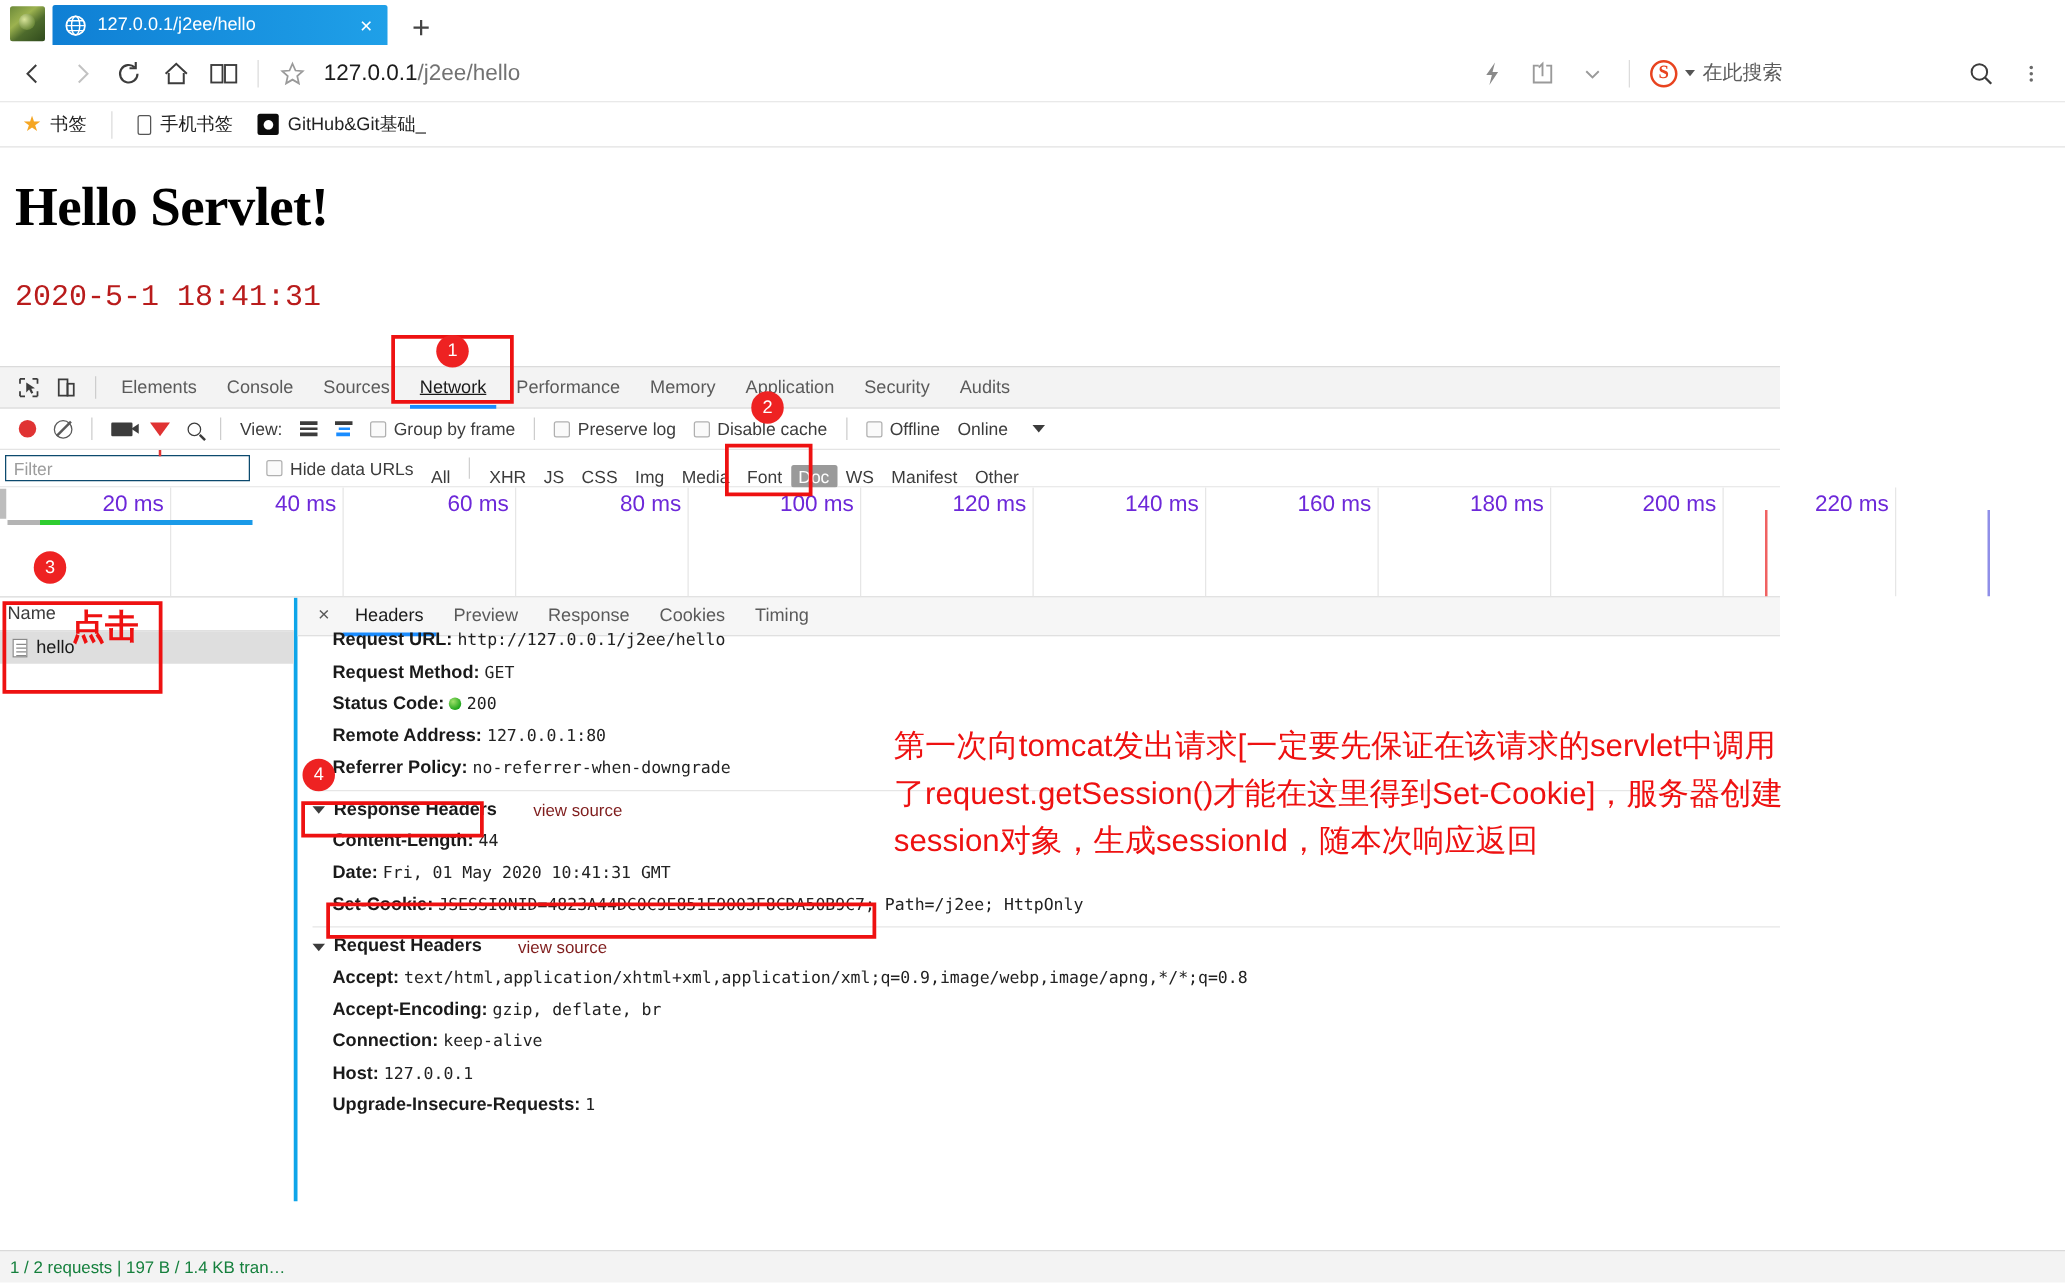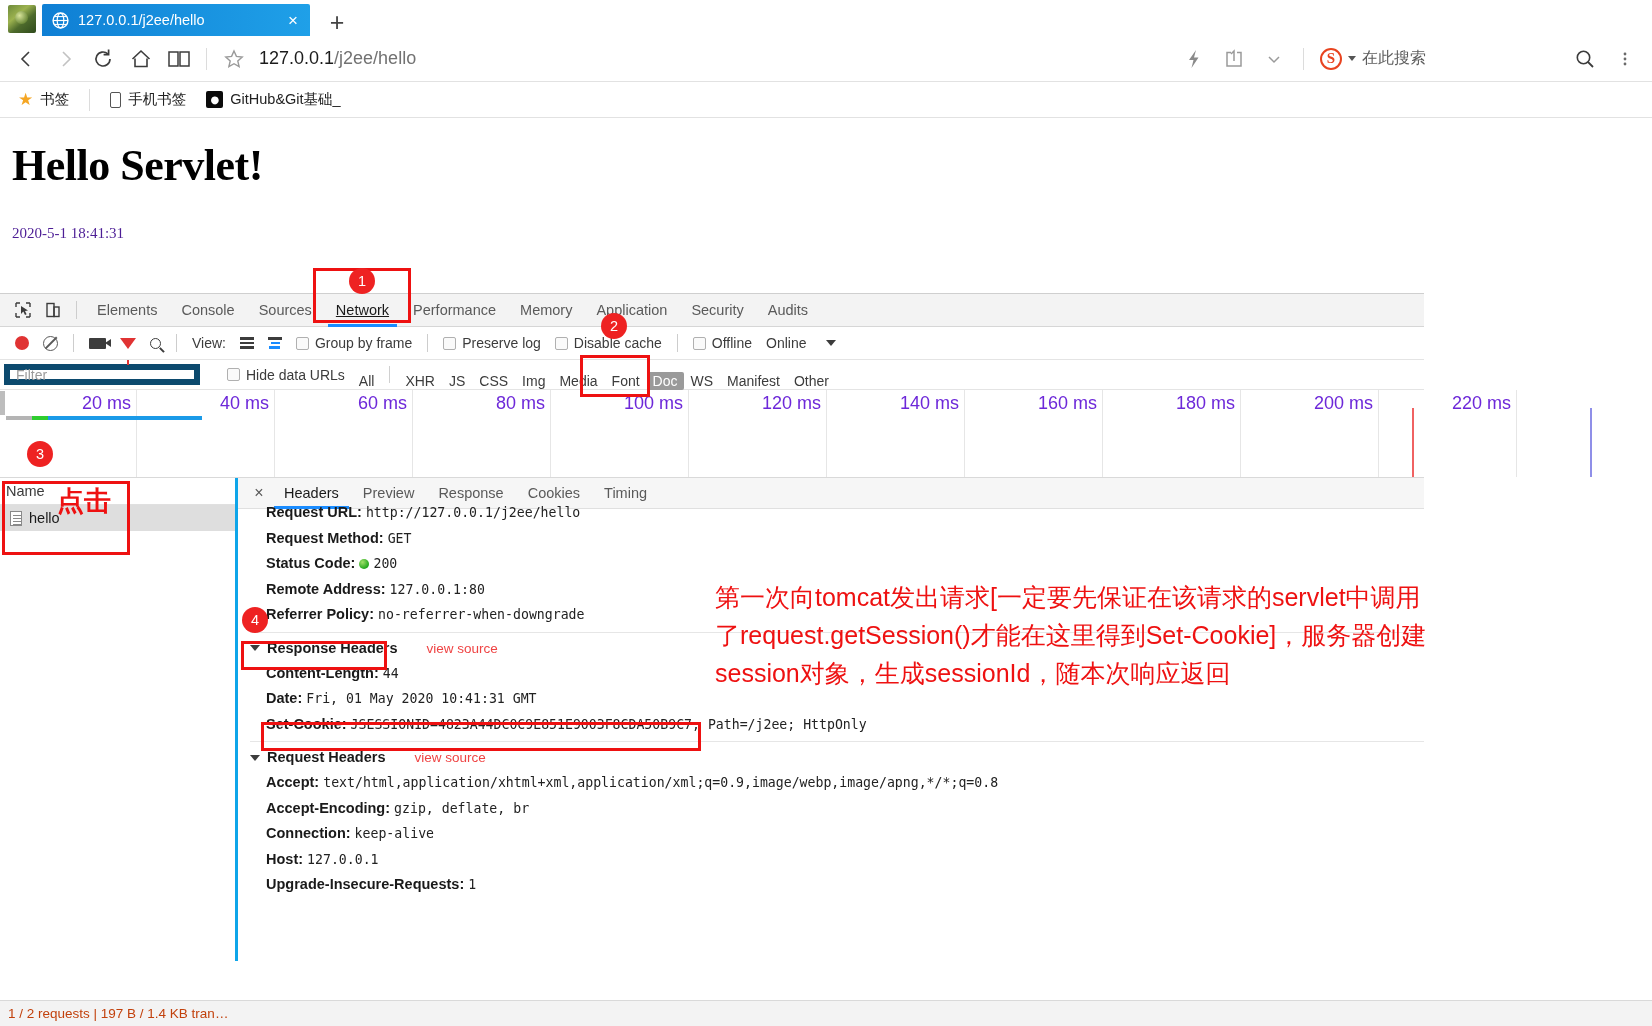--- a/index.html
+++ b/index.html
@@ -83,21 +83,21 @@
   .bm-star { color:#f5a623; font-size:17px; line-height:1; }
   .bm-phone { width:11px;height:16px;border:1.6px solid #555;border-radius:2px; flex:0 0 auto;}
   .bm-gh { width:17px;height:17px;background:#0b0b0b;border-radius:2px;color:#fff;font-size:10px;
            display:flex;align-items:center;justify-content:center;flex:0 0 auto;
            font-family:"DejaVu Sans", sans-serif;}
 
   
   .page { padding: 22px 12px 0 12px; height: 186px; }
   .page h1 { font-size: 44px; font-weight: bold; color:#000; letter-spacing:-0.5px;
              font-family:"Liberation Serif", serif; }
-  .page .ts { font-size: 15px; color:#4c1d95; margin-top: 34px; font-family:Liberation Serif, serif;}
+  .page .ts { font-size: 24px; color:#b91c1c; margin-top: 34px; font-family:Liberation Mono, monospace;}
 
   
   .devtools {
     position:absolute; left:0; top:293px; width:1424px; height:733px;
     border-top:1px solid #cfcfcf; background:#fff;
     font-family:"Liberation Sans", sans-serif;
   }
   .dt-tabbar {
     height:33px; display:flex; align-items:center; border-bottom:1px solid #d6d6d6;
     background:#f3f3f3; padding-left:8px; gap:0;
@@ -133,21 +133,21 @@
   .view-wf i:nth-child(1){width:14px;background:#3c3c3c}
   .view-wf i:nth-child(2){width:9px;margin-left:3px;background:#1a8cff}
   .view-wf i:nth-child(3){width:11px;margin-left:1px;background:#1a8cff}
   .online-caret{width:0;height:0;border-left:5px solid transparent;border-right:5px solid transparent;border-top:6px solid #3c3c3c;margin-left:14px;}
 
   .dt-filterbar {
     height:30px; display:flex; align-items:center; border-bottom:1px solid #e4e4e4;
     background:#fff; font-size:14px; color:#3c3c3c;
   }
   .filter-input {
-    width:196px;height:21px;border:6px solid #0c4a6e;margin-left:4px;margin-right:20px;
+    width:196px;height:21px;border:1px solid #0c4a6e;margin-left:4px;margin-right:6px;
     display:flex;align-items:center;padding-left:6px;color:#9c9c9c;font-size:14px;
     background:#fff; flex:0 0 auto;
   }
   .type-btn { padding: 0 7px; color:#3c3c3c; white-space:nowrap;margin-top:12px; }
   .type-btn.active { background:#9a9a9a; color:#fff; border-radius:2px; padding:1px 6px;}
   .fsep { width:1px;height:17px;background:#d0d0d0;margin:0 8px;}
 
   
   .timeline { height:88px; position:relative; border-bottom:1px solid #d9d9d9; background:#fff; }
   .tl-tick { position:absolute; top:0; bottom:0; border-left:1px solid #e6e6e6; }
@@ -175,29 +175,29 @@
              color:#5a5a5a; position:relative; }
   .dtl-tab.active { color:#1a1a1a; }
   .dtl-tab.active::after{content:"";position:absolute;left:2px;right:2px;bottom:0;height:3px;background:#1a8cff;}
 
   .hdr-scroll { position:relative; padding-left:12px; }
   .hdr-line { font-size:14.5px; color:#1a1a1a; line-height:25.5px; padding-left:16px; white-space:nowrap;}
   .hdr-line b { font-family:"Liberation Sans", sans-serif; font-weight:bold; }
   .hdr-line span.v { font-family:"DejaVu Sans Mono", monospace; font-size:13.2px; color:#222; }
   .sect-title { font-size:14.5px; font-weight:bold; color:#1a1a1a; display:flex; align-items:center; gap:7px; line-height:25px;}
   .tri { width:0;height:0;border-left:5px solid transparent;border-right:5px solid transparent;border-top:6px solid #3c3c3c;}
-  .view-src { font-size:13.5px; color:#ef4444; margin-left:22px; font-weight:normal;}
+  .view-src { font-size:13.5px; color:#7f1d1d; margin-left:22px; font-weight:normal;}
   .sect-rule { border-top:1px solid #e6e6e6; margin: 4px 0 3px 0; }
   .status-dot { display:inline-block;width:10px;height:10px;border-radius:50%;
                 background:radial-gradient(circle at 35% 32%, #9fe06a, #19a319 75%); vertical-align:-1px;}
 
   .dt-status {
     position:absolute;left:0;bottom:0;width:1652px;height:26px;border-top:1px solid #d9d9d9;
     background:#f3f3f3; display:flex; align-items:center; padding-left:8px;
-    font-size:13.5px; color:#c2410c; white-space:nowrap;
+    font-size:13.5px; color:#15803d; white-space:nowrap;
   }
 
   
   .ann-box { position:absolute; border:3px solid #ee1111; pointer-events:none; }
   .ann-num {
     position:absolute; width:26px;height:26px;border-radius:50%;background:#ee2222;
     color:#fff;font-size:14.5px;display:flex;align-items:center;justify-content:center;
     font-family:"Liberation Sans", sans-serif;
   }
   .ann-cn {

